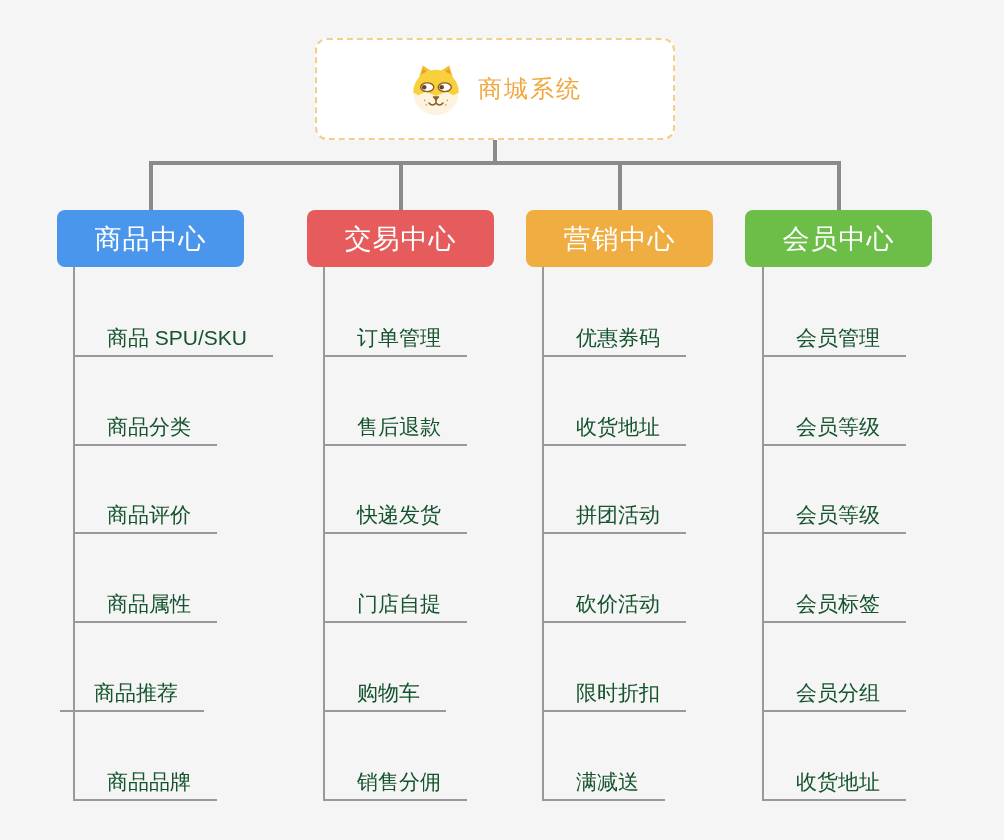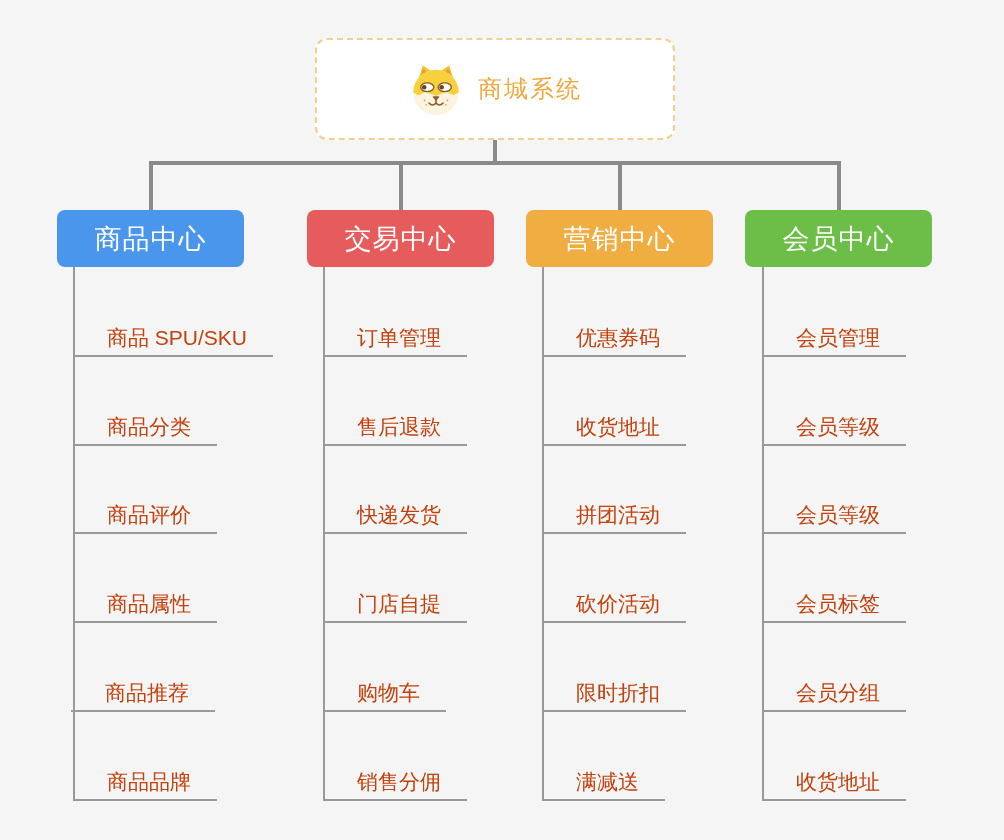--- a/index.html
+++ b/index.html
@@ -41,21 +41,21 @@
     display:flex;align-items:center;justify-content:center;
     color:#ffffff;
     font-size:27px;
     letter-spacing:1px;
   }
   
   .leaf{
     position:absolute;
     font-size:21px;
     line-height:30px;
-    color:#c2410c;
+    color:#14532d;
     padding:0 26px 2px 34px;
     border-bottom:2px solid #999999;
     white-space:nowrap;
   }
 </style>
 </head>
 <body>
 
 <div class="canvas">
 
@@ -94,21 +94,21 @@
       <div class="conn" style="left: 617.5px; top: 161px; width: 4px; height: 51px;"></div>
       <div class="conn" style="left: 836.5px; top: 161px; width: 4px; height: 51px;"></div>
     </div>
   <div id="branches">
       <div class="branch" style="left: 57px; top: 210px; background: rgb(75, 150, 237);">商品中心</div>
       <div class="trunk" style="left: 73px; top: 267px; height: 534px;"></div>
       <div class="leaf" style="left: 73px; top: 323px;">商品 SPU/SKU</div>
       <div class="leaf" style="left: 73px; top: 412px;">商品分类</div>
       <div class="leaf" style="left: 73px; top: 500px;">商品评价</div>
       <div class="leaf" style="left: 73px; top: 589px;">商品属性</div>
-      <div class="leaf" style="left: 71px; top: 678px;">商品推荐</div>
+      <div class="leaf" style="left: 60px; top: 678px;">商品推荐</div>
       <div class="leaf" style="left: 73px; top: 767px;">商品品牌</div>
       <div class="branch" style="left: 307px; top: 210px; background: rgb(230, 92, 92);">交易中心</div>
       <div class="trunk" style="left: 323px; top: 267px; height: 534px;"></div>
       <div class="leaf" style="left: 323px; top: 323px;">订单管理</div>
       <div class="leaf" style="left: 323px; top: 412px;">售后退款</div>
       <div class="leaf" style="left: 323px; top: 500px;">快递发货</div>
       <div class="leaf" style="left: 323px; top: 589px;">门店自提</div>
       <div class="leaf" style="left: 323px; top: 678px;">购物车</div>
       <div class="leaf" style="left: 323px; top: 767px;">销售分佣</div>
       <div class="branch" style="left: 526px; top: 210px; background: rgb(239, 173, 66);">营销中心</div>

